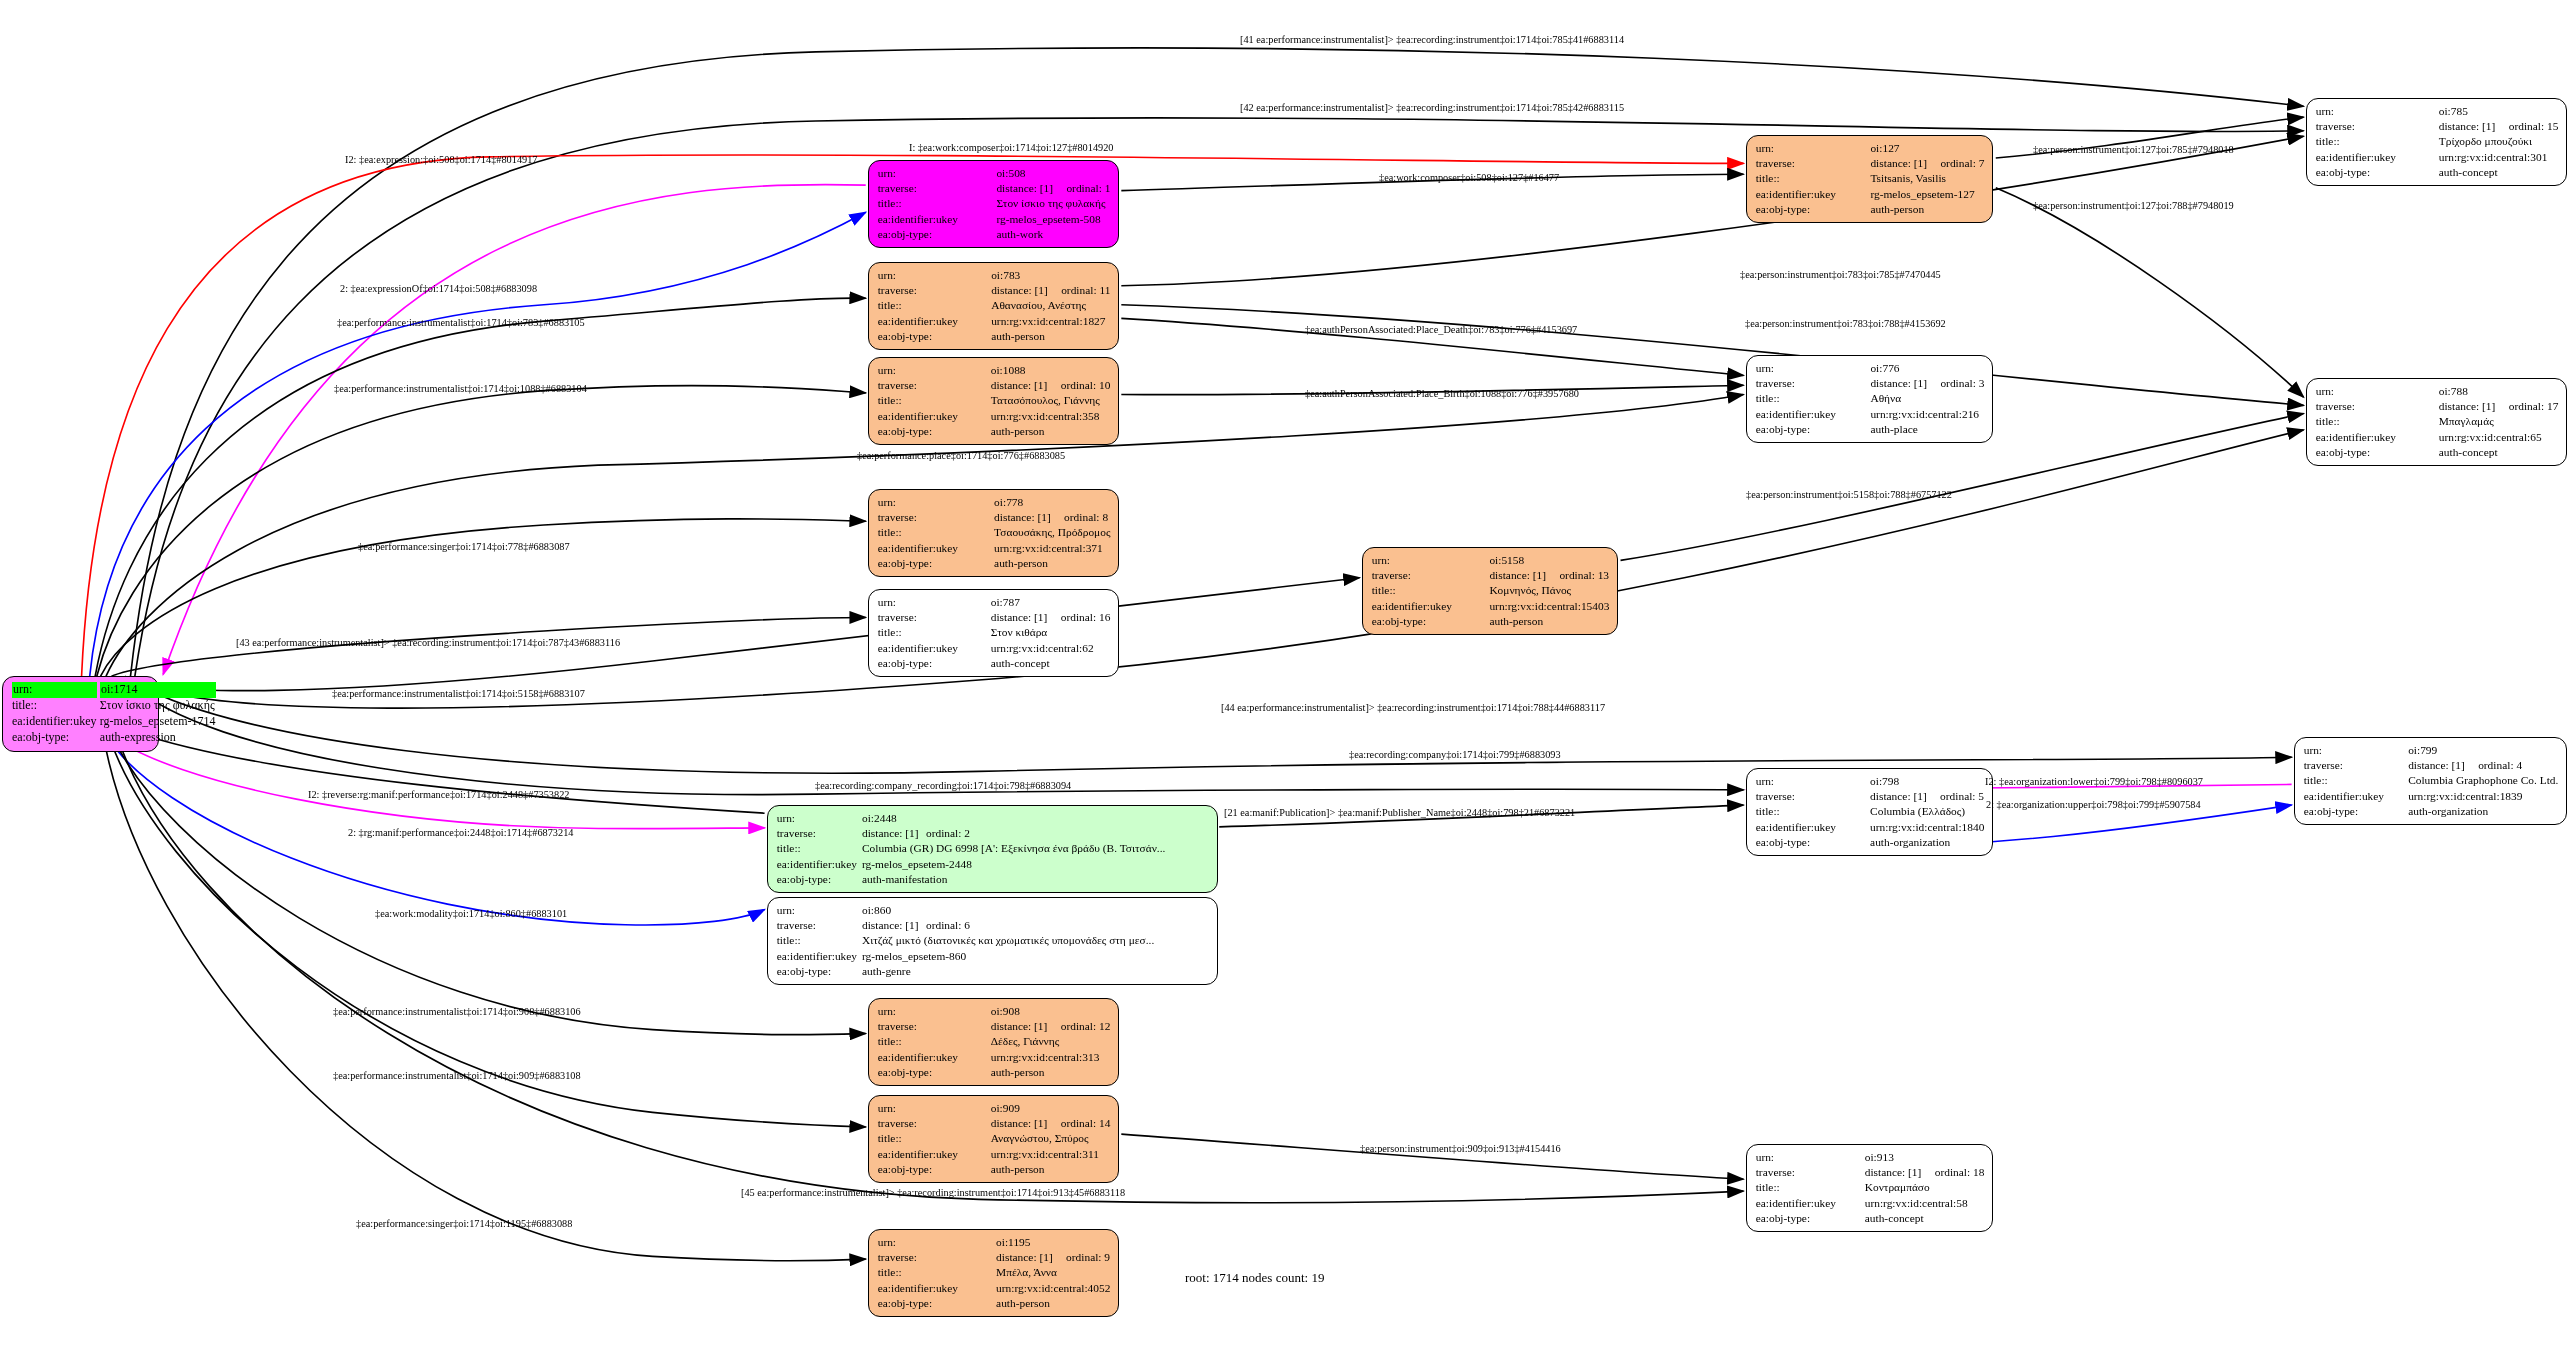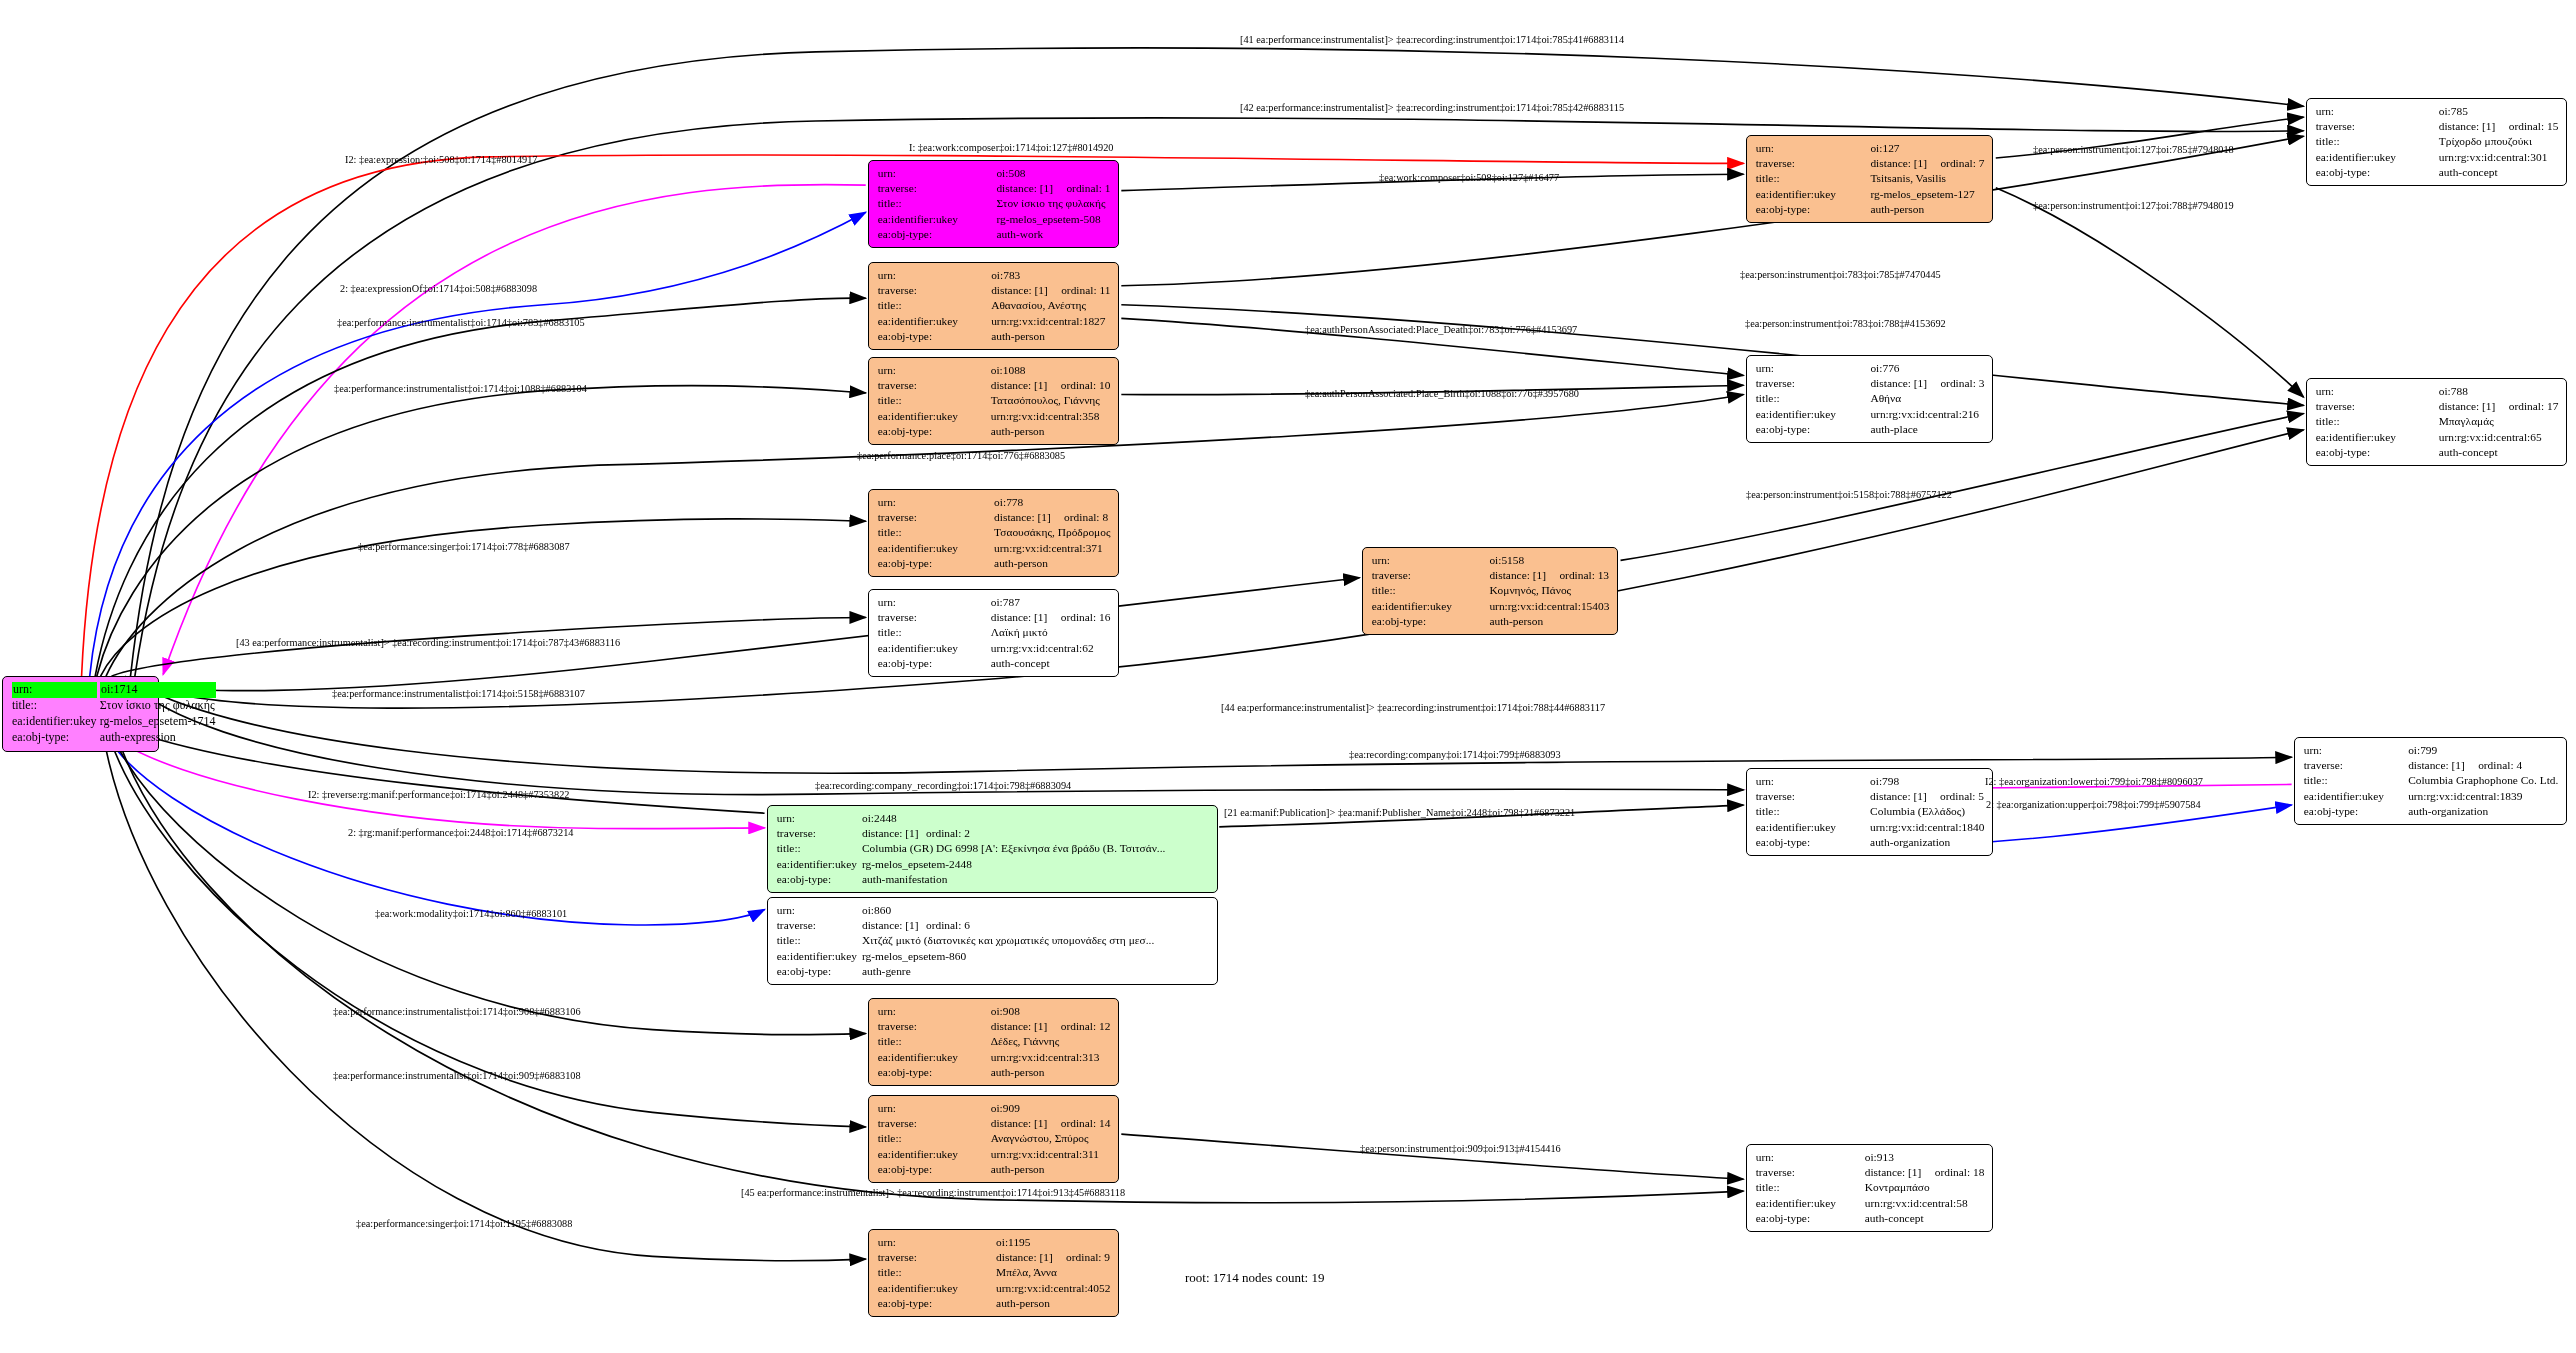--- a/index.html
+++ b/index.html
@@ -1,20 +1,20 @@
 <!DOCTYPE html>
 <html style="font-size:8.7px"><head>
 <meta charset="utf-8">
 <style>
   html,body{margin:0;padding:0;background:#ffffff;}
   body{font-family:"Liberation Serif","DejaVu Serif",serif;}
   #canvas{position:relative;width:2576px;height:1354px;background:#fff;overflow:hidden;}
   svg#edges{position:absolute;left:0;top:0;width:2576px;height:1354px;pointer-events:none;}
 
-  .node{position:absolute;box-sizing:border-box;border:1.1px solid #000;border-radius:5px;
+  .node{position:absolute;box-sizing:border-box;border:1.1px solid #000;border-radius:12px;
         background:#fff;padding:5.4px 7.6px 5.4px 8.7px;}
   .node.person,.node.concept-fill{background:#fac090;}
   .node.work{background:#ff00ff;}
   .node.expr{background:#ff80ff;}
   .node.manif{background:#ccffcc;}
   .node table{border-collapse:collapse;width:100%;}
   .node td{font-size:11.4px;line-height:1.32;padding:0 0 0 0;white-space:nowrap;color:#000;
            vertical-align:top;font-family:"Liberation Serif","DejaVu Serif",serif;}
   .node td.k{width:124px;padding-right:3.3px;}
   .node td.v{width:auto;}
@@ -360,21 +360,21 @@
             <tr>
               <td class="k">urn:</td>
               <td class="v">oi:787</td>
             </tr>
             <tr>
               <td class="k">traverse:</td>
               <td class="v"><span class="d">distance: [1]</span><span>ordinal: 16</span></td>
             </tr>
             <tr>
               <td class="k">title::</td>
-              <td class="v">Λαϊκή μικτό</td>
+              <td class="v">Στον κιθάρα</td>
             </tr>
             <tr>
               <td class="k">ea:identifier:ukey</td>
               <td class="v">urn:rg:vx:id:central:62</td>
             </tr>
             <tr>
               <td class="k">ea:obj-type:</td>
               <td class="v">auth-concept</td>
             </tr>
           </tbody>

